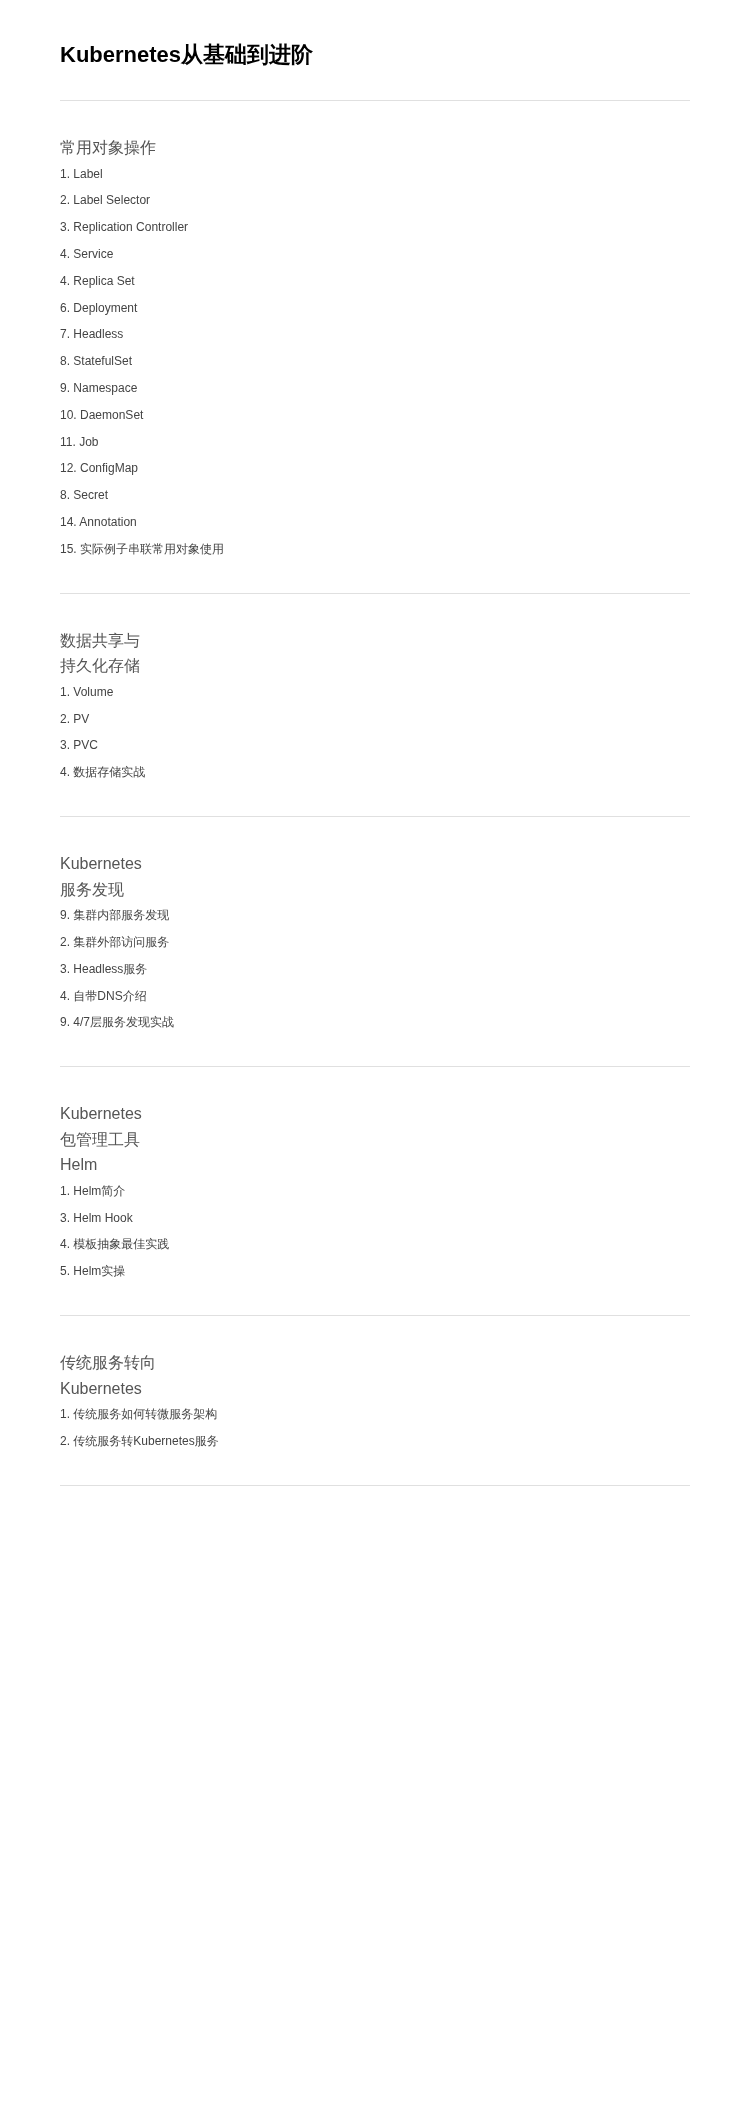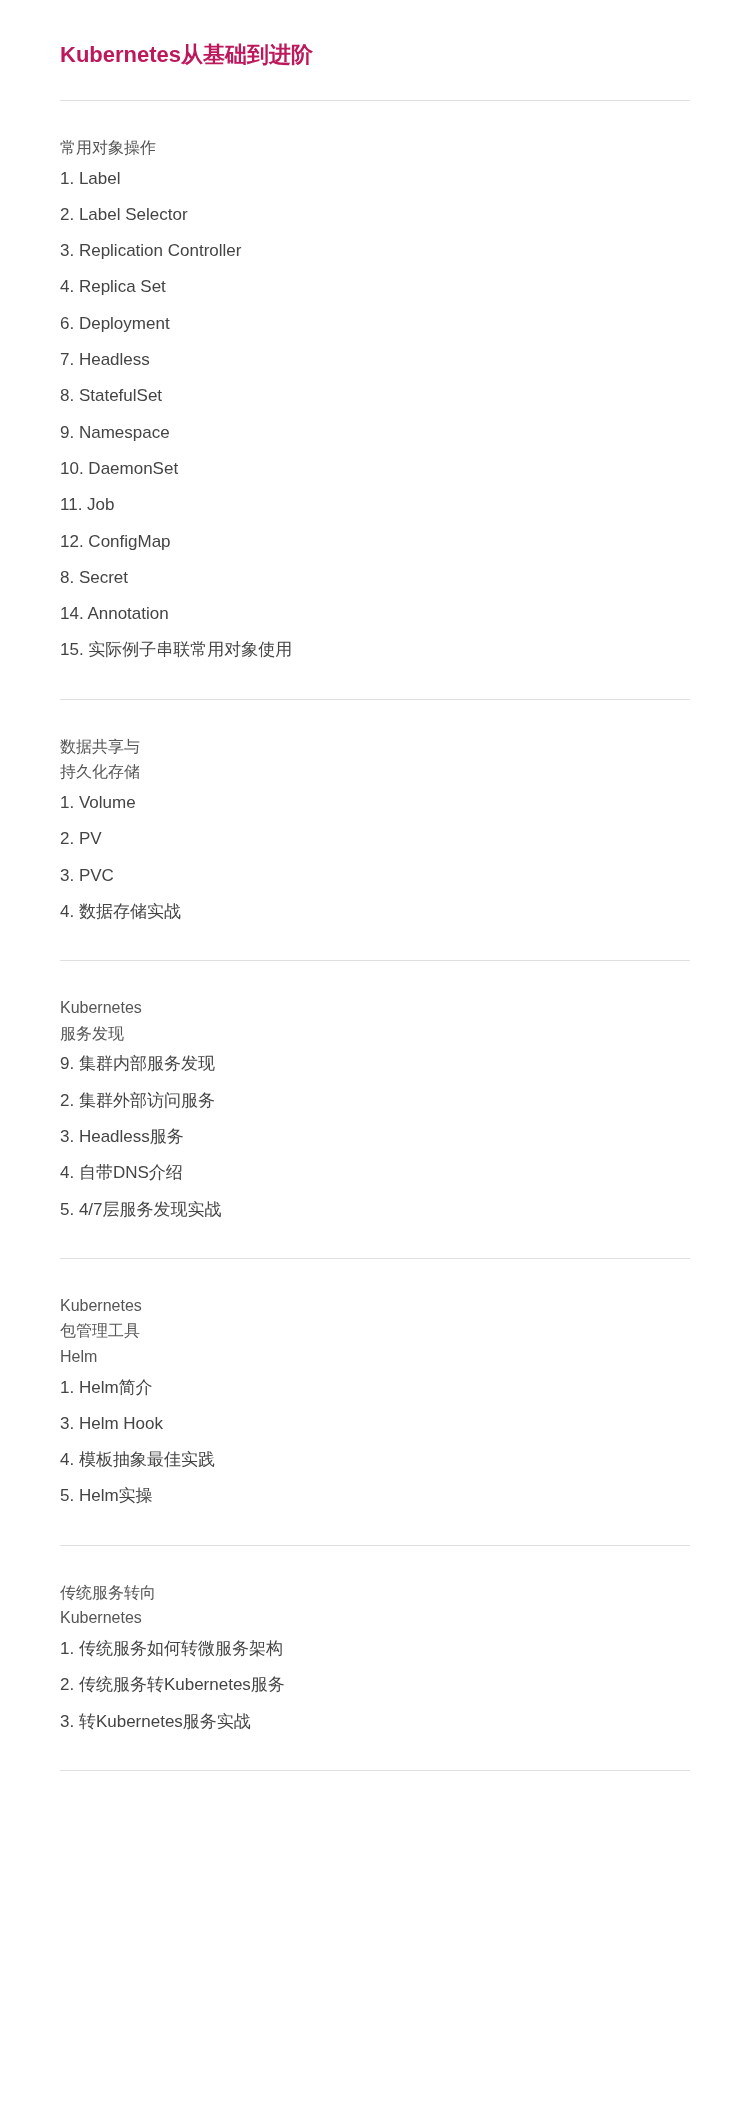--- a/index.html
+++ b/index.html
@@ -16,21 +16,21 @@
     }
 
     .page-container {
       width: 750px;
       padding: 40px 60px 60px 60px;
     }
 
     .page-title {
       font-size: 22px;
       font-weight: bold;
-      color: #be185d;
+      color: #000000;
       margin-bottom: 30px;
     }
 
     .divider {
       border: none;
       border-top: 1px solid #e0e0e0;
       margin: 0;
     }
 
     .section {
@@ -49,41 +49,42 @@
     }
 
     .section-items {
       flex: 1;
       display: flex;
       flex-direction: column;
       gap: 0;
     }
 
     .item {
-      font-size: 17px;
+      font-size: 12px;
       color: #444444;
       line-height: 1.9;
       padding: 2px 0;
     }
   </style>
 </head>
 <body>
 
 <div class="page-container">
   <div class="page-title">Kubernetes从基础到进阶</div>
 
   <hr class="divider">
 
   <div id="sections-container">
       <div class="section">
         <div class="section-label">常用对象操作</div>
         <div class="section-items">
           <div class="item">1. Label</div>
           <div class="item">2. Label Selector</div>
           <div class="item">3. Replication Controller</div>
+          <div class="item">4. Service</div>
           <div class="item">4. Replica Set</div>
           <div class="item">6. Deployment</div>
           <div class="item">7. Headless</div>
           <div class="item">8. StatefulSet</div>
           <div class="item">9. Namespace</div>
           <div class="item">10. DaemonSet</div>
           <div class="item">11. Job</div>
           <div class="item">12. ConfigMap</div>
           <div class="item">8. Secret</div>
           <div class="item">14. Annotation</div>
@@ -101,37 +102,36 @@
         </div>
       </div>
       <hr class="divider">
       <div class="section">
         <div class="section-label">Kubernetes<br>服务发现</div>
         <div class="section-items">
           <div class="item">9. 集群内部服务发现</div>
           <div class="item">2. 集群外部访问服务</div>
           <div class="item">3. Headless服务</div>
           <div class="item">4. 自带DNS介绍</div>
-          <div class="item">5. 4/7层服务发现实战</div>
+          <div class="item">9. 4/7层服务发现实战</div>
         </div>
       </div>
       <hr class="divider">
       <div class="section">
         <div class="section-label">Kubernetes<br>包管理工具<br>Helm</div>
         <div class="section-items">
           <div class="item">1. Helm简介</div>
           <div class="item">3. Helm  Hook</div>
           <div class="item">4. 模板抽象最佳实践</div>
           <div class="item">5. Helm实操</div>
         </div>
       </div>
       <hr class="divider">
       <div class="section">
         <div class="section-label">传统服务转向<br>Kubernetes</div>
         <div class="section-items">
           <div class="item">1. 传统服务如何转微服务架构</div>
           <div class="item">2. 传统服务转Kubernetes服务</div>
-          <div class="item">3. 转Kubernetes服务实战</div>
         </div>
       </div>
       <hr class="divider">
     </div>
 </div>
 
 </body></html>

